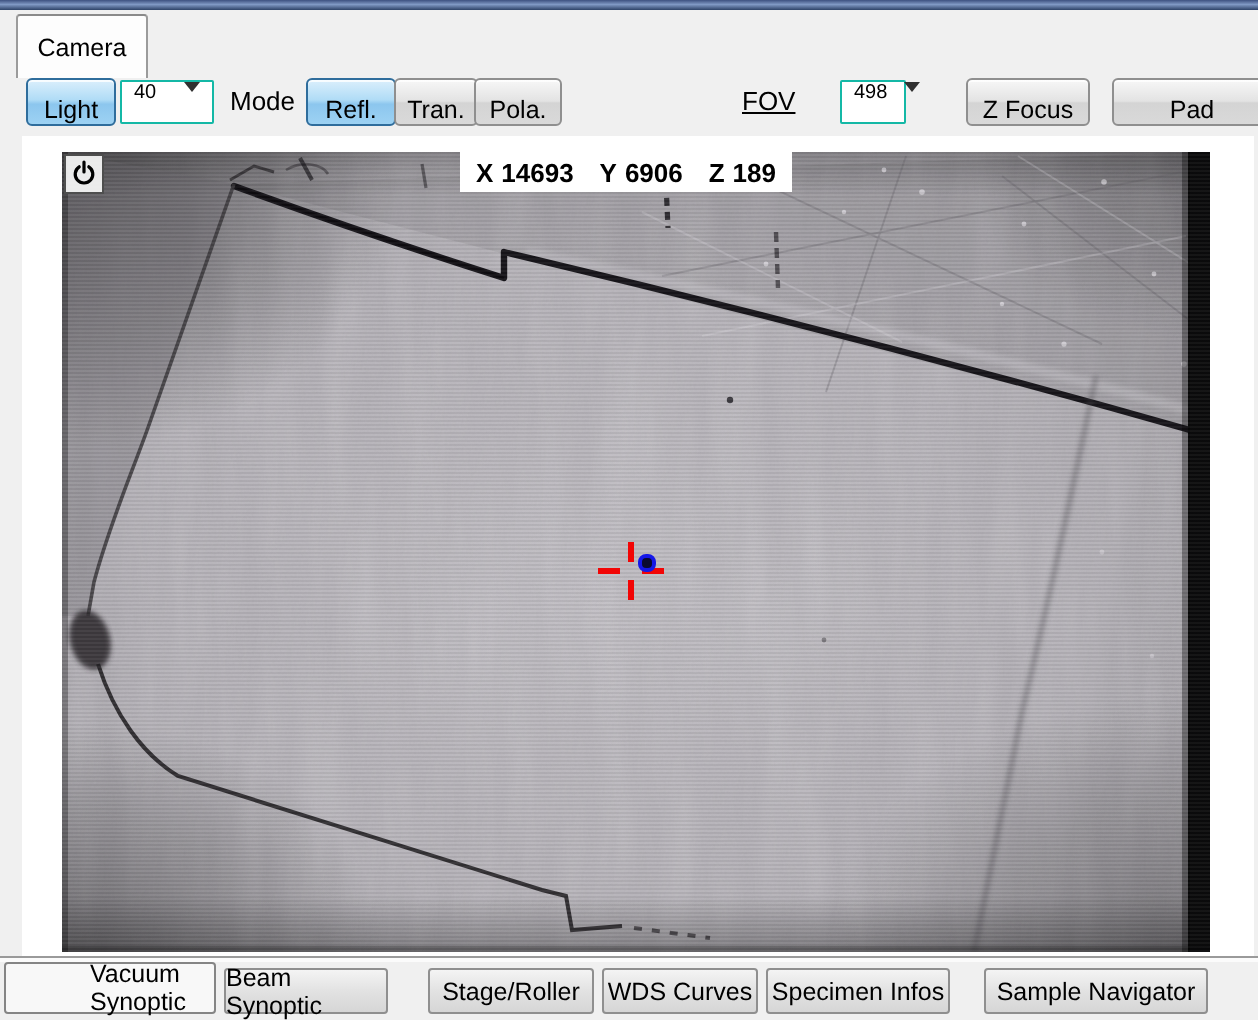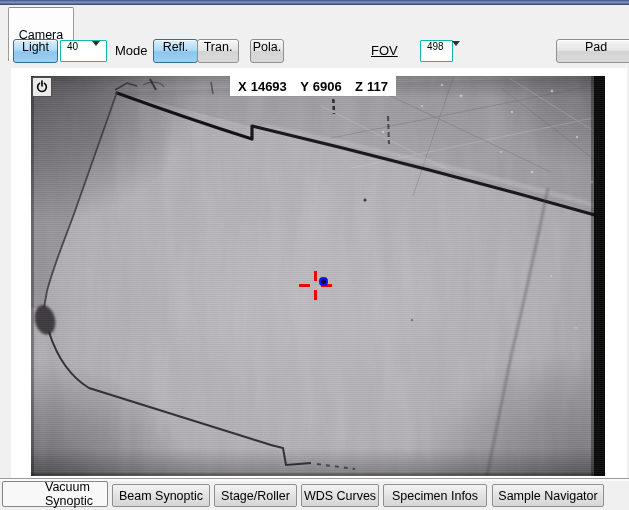--- a/index.html
+++ b/index.html
@@ -14,29 +14,29 @@
     position:absolute;left:0;top:0;width:629px;height:5px;
     background:linear-gradient(#3d5180 0%, #8099c4 45%, #2e4368 100%);
   }
   
   .tab-strip{position:absolute;left:0;top:5px;width:629px;height:26px;}
   .camera-tab{
     position:absolute;left:8px;top:2px;height:23px;min-width:50px;
     background:#fdfdfd;border:1px solid #9b9b9b;border-top-color:#8a8a8a;
     border-bottom:none;border-radius:2px 2px 0 0;
     display:flex;align-items:center;justify-content:center;
-    padding:15px 7px;font-size:12.5px;color:#000;
+    padding:4px 7px;font-size:12.5px;color:#000;
   }
   
   .toolbar{position:absolute;left:0;top:31px;width:629px;height:37px;}
   .btn{
     position:absolute;top:8px;height:24px;box-sizing:border-box;
     border:1px solid #8f8f8f;border-radius:3px;
     background:linear-gradient(#f7f7f7 0%,#e3e3e3 48%,#d4d4d4 52%,#d9d9d9 100%);
-    display:flex;align-items:flex-start;justify-content:center;
+    display:flex;align-items:flex-end;justify-content:center;
     font-size:12.5px;color:#000;cursor:default;
     box-shadow:inset 0 1px 0 rgba(255,255,255,.8);
   }
   .btn.toggled{
     border-color:#2f6d9c;
     background:linear-gradient(#dbeffc 0%,#b0dcf6 45%,#8cc6ee 55%,#9dd2f3 100%);
   }
   .combo{
     position:absolute;top:9px;height:22px;box-sizing:border-box;
     background:#ffffff;border:1px solid #14b8a6;border-radius:1px;
@@ -116,27 +116,30 @@
     <span>40</span>
     <span class="chevron"></span>
   </div>
   <span class="tool-label" style="left:115px;text-align:right;">Mode</span>
   <div class="btn toggled" style="left:153px;width:45px;">
     <span>Refl.</span>
   </div>
   <div class="btn" style="left:197px;width:42px;">
     <span>Tran.</span>
   </div>
-  <div class="btn" style="left:250px;width:34px;">
+  <div class="btn" style="left:237px;width:44px;">
     <span>Pola.</span>
   </div>
   <span class="tool-label" style="left:371px;text-decoration:underline;">FOV</span>
   <div class="combo" style="left:420px;width:33px;">
     <span>498</span>
     <span class="chevron"></span>
+  </div>
+  <div class="btn" style="left:483px;width:62px;">
+    <span>Z Focus</span>
   </div>
   <div class="btn" style="left:556px;width:80px;">
     <span>Pad</span>
   </div>
 </div>
 
 <div class="panel">
   <div class="video">
 
     
@@ -261,49 +264,49 @@
       <span class="pair">
         <span>X</span>
         <span>14693</span>
       </span>
       <span class="pair">
         <span>Y</span>
         <span>6906</span>
       </span>
       <span class="pair">
         <span>Z</span>
-        <span>117</span>
+        <span>189</span>
       </span>
     </div>
 
     
     <div>
       <div class="ch ch-h" style="left:268px;"></div>
       <div class="ch ch-h" style="left:290px;"></div>
       <div class="ch ch-v" style="top:195px;"></div>
       <div class="ch ch-v" style="top:214px;"></div>
     </div>
     <div class="marker"></div>
   </div>
 </div>
 
 <div class="bottom-divider"></div>
 
 <div>
   <div class="btab active" style="left:2px;width:106px;padding-left:42px;">
     <span>Vacuum Synoptic</span>
   </div>
-  <div class="btab" style="left:112px;width:98px;">
+  <div class="btab" style="left:112px;width:82px;">
     <span>Beam Synoptic</span>
   </div>
   <div class="btab" style="left:214px;width:83px;">
     <span>Stage/Roller</span>
   </div>
   <div class="btab" style="left:301px;width:78px;">
     <span>WDS Curves</span>
   </div>
-  <div class="btab" style="left:383px;width:104px;">
+  <div class="btab" style="left:383px;width:92px;">
     <span>Specimen Infos</span>
   </div>
   <div class="btab" style="left:492px;width:112px;">
     <span>Sample Navigator</span>
   </div>
 </div>
 
 </body></html>

